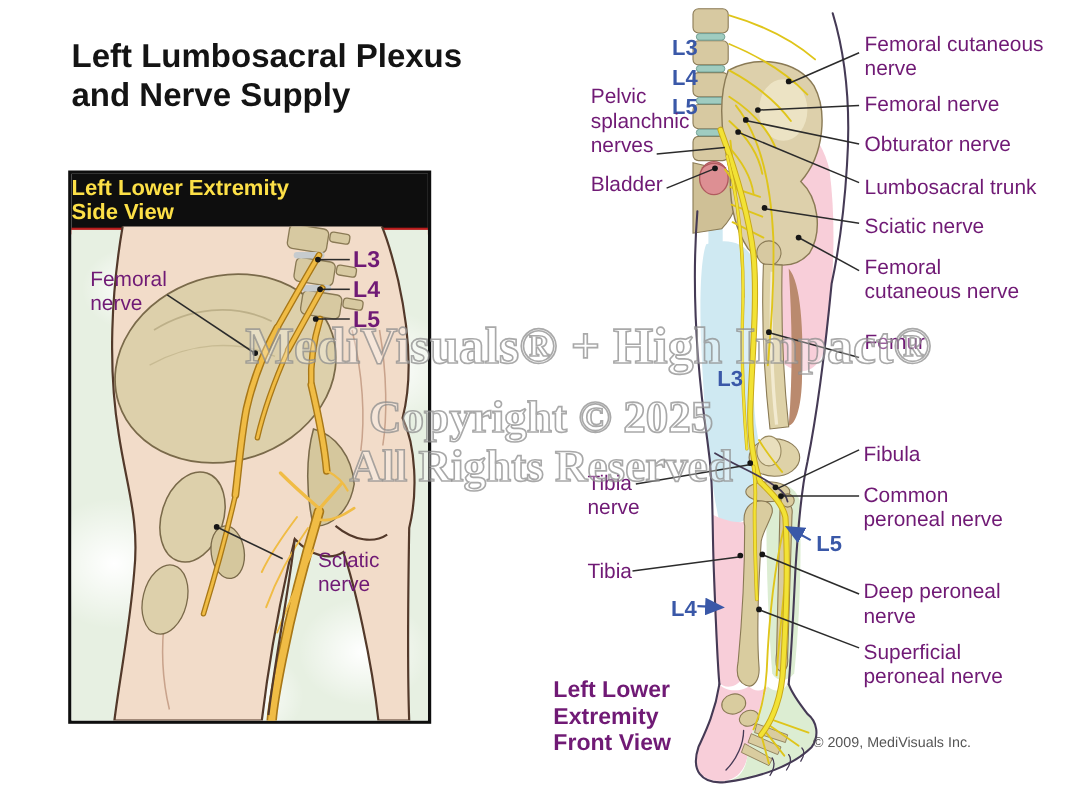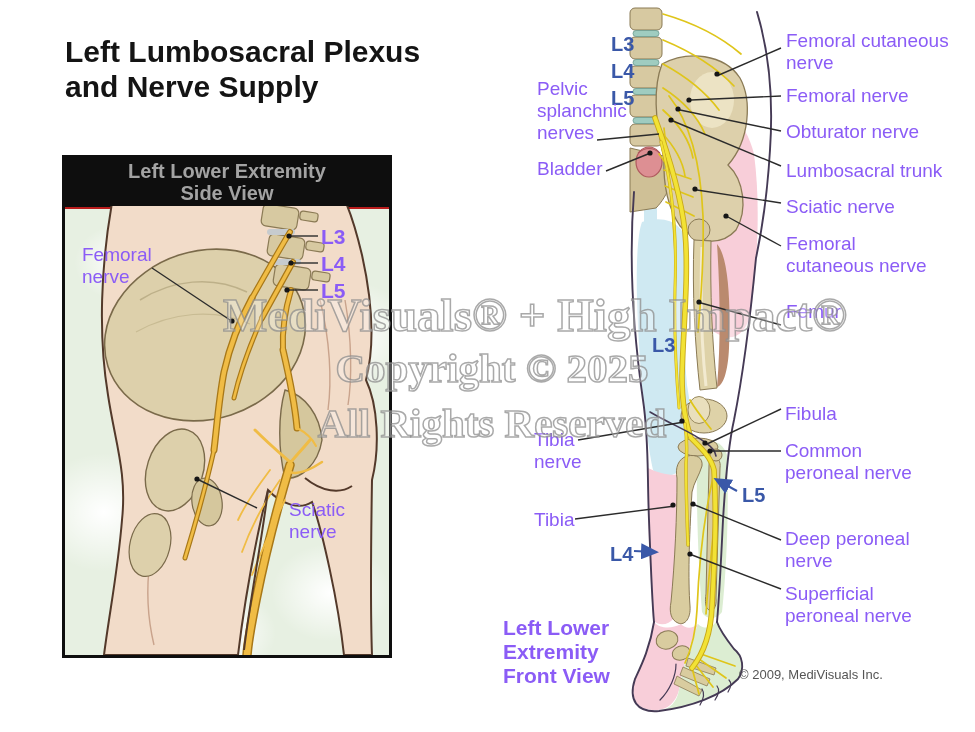--- a/index.html
+++ b/index.html
@@ -1,42 +1,42 @@
 <!DOCTYPE html>
 <html><head>
 <meta charset="utf-8">
 <style>
   html,body{margin:0;padding:0;background:#fff;}
   .canvas{position:relative;width:975px;height:732px;background:#ffffff;overflow:hidden;
           font-family:"Liberation Sans",sans-serif;color:#1d1d1d;padding-left:15px;}
-  .lbl{position:absolute;z-index:10;font-size:19px;line-height:22px;white-space:pre-line;color:#8b5cf6;}
+  .lbl{position:absolute;z-index:10;font-size:19px;line-height:22px;white-space:pre-line;color:#701a75;}
   .bold{font-weight:bold;}
   .blue{color:#3a58a8;font-weight:bold;font-size:20px;line-height:22px;}
   .title{position:absolute;left:65px;top:34px;z-index:10;font-size:30px;font-weight:bold;
          line-height:35px;color:#141414;white-space:pre-line;}
   
   .panel{position:absolute;left:62px;top:155px;width:330px;height:503px;z-index:1;
          border:3px solid #0e0e0e;box-sizing:border-box;background:#fff;}
-  .panel-header{height:47px;background:#0e0e0e;color:#a3a3a3;text-align:center;font-weight:bold;
+  .panel-header{height:47px;background:#0e0e0e;color:#fde047;text-align:left;font-weight:bold;
                 font-size:20px;line-height:22px;padding-top:2px;white-space:pre-line;
                 border-bottom:6px solid #b91c1c;box-sizing:content-box;}
   .panel-art{position:absolute;left:0;top:51px;right:0;bottom:0;background-color:#e7f0e2;
      background-image:
        radial-gradient(70px 55px at 18% 12%, #ffffff 0%, rgba(255,255,255,0) 70%),
        radial-gradient(90px 75px at 88% 28%, #ffffff 0%, rgba(255,255,255,0) 70%),
        radial-gradient(100px 85px at 12% 68%, #ffffff 0%, rgba(255,255,255,0) 70%),
        radial-gradient(85px 70px at 82% 86%, #ffffff 0%, rgba(255,255,255,0) 70%),
        radial-gradient(70px 60px at 50% 95%, #ffffff 0%, rgba(255,255,255,0) 70%);}
   svg.overlay{position:absolute;left:0;top:0;z-index:5;pointer-events:none;}
   
   .wm{position:absolute;z-index:20;font-weight:bold;white-space:nowrap;
       font-family:"Liberation Serif",serif;color:rgba(255,255,255,0.30);
       -webkit-text-stroke:1.5px rgba(140,140,140,0.75);pointer-events:none;}
   .wm-brand{left:535px;top:288px;transform:translateX(-50%);font-size:47px;}
-  .wm-copy{left:492px;top:344px;transform:translateX(-50%);font-size:41px;}
+  .wm-copy{left:492px;top:355px;transform:translateX(-50%);font-size:41px;}
   .wm-rights{left:492px;top:399px;transform:translateX(-50%);font-size:41px;}
   .front-title{left:503px;top:616px;font-size:21px;font-weight:bold;line-height:24px;}
   .copyright{left:739px;top:667px;font-size:13px;color:#555;line-height:15px;}
 </style>
 </head>
 <body>
 
 <div class="canvas">
 
   <div class="title">Left Lumbosacral Plexus

